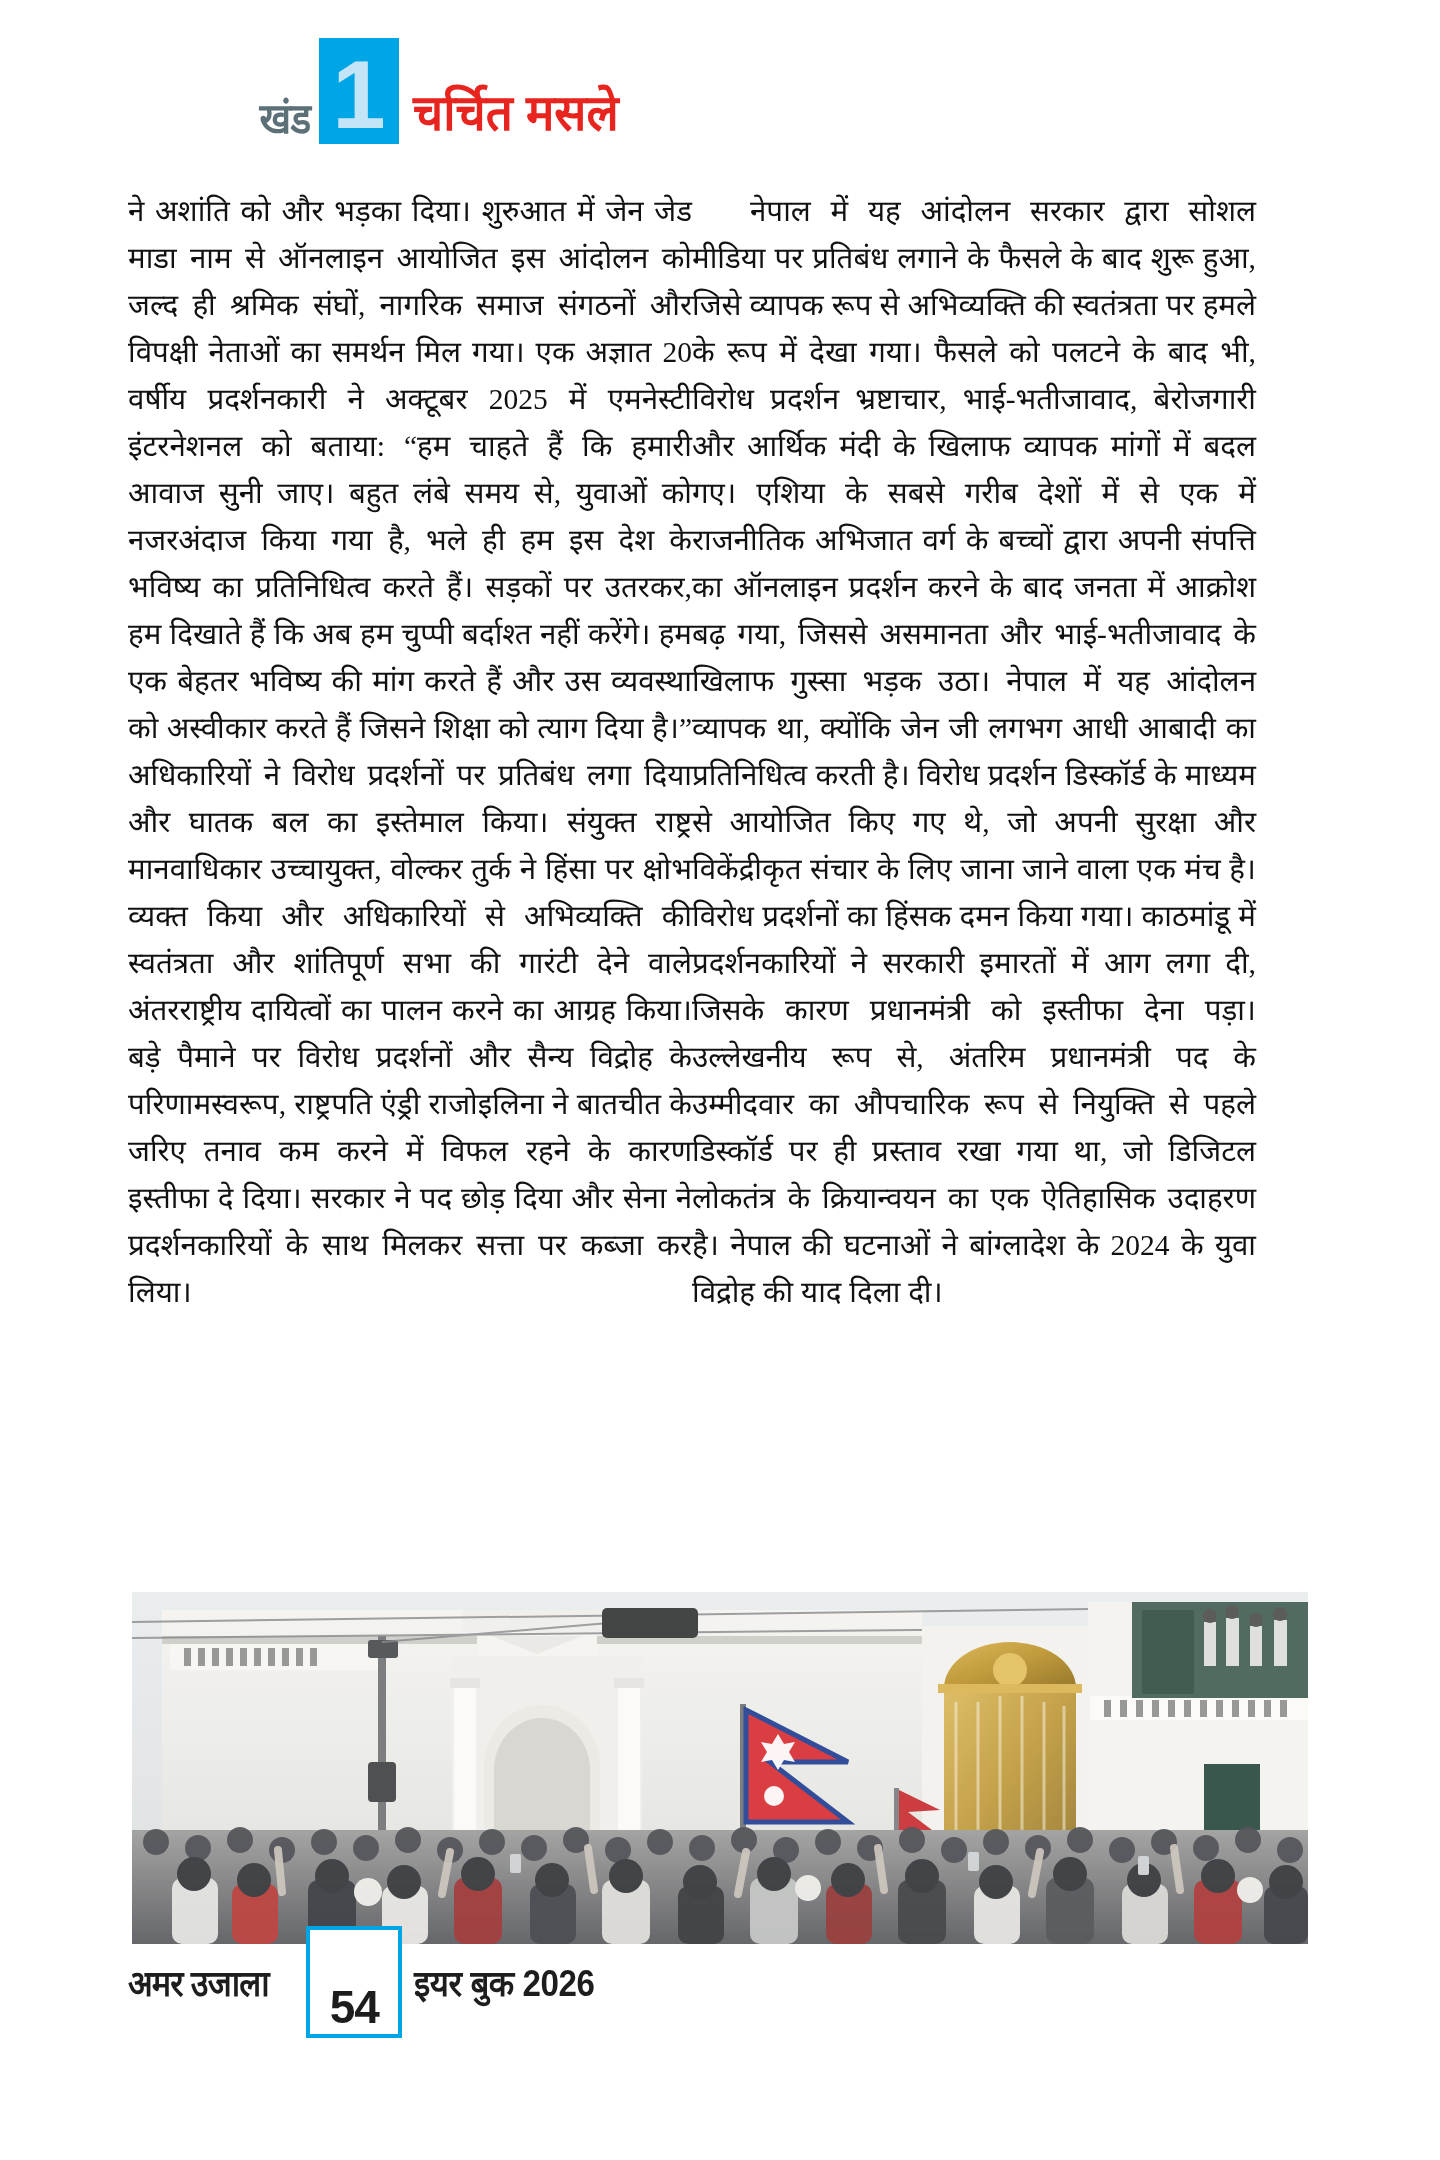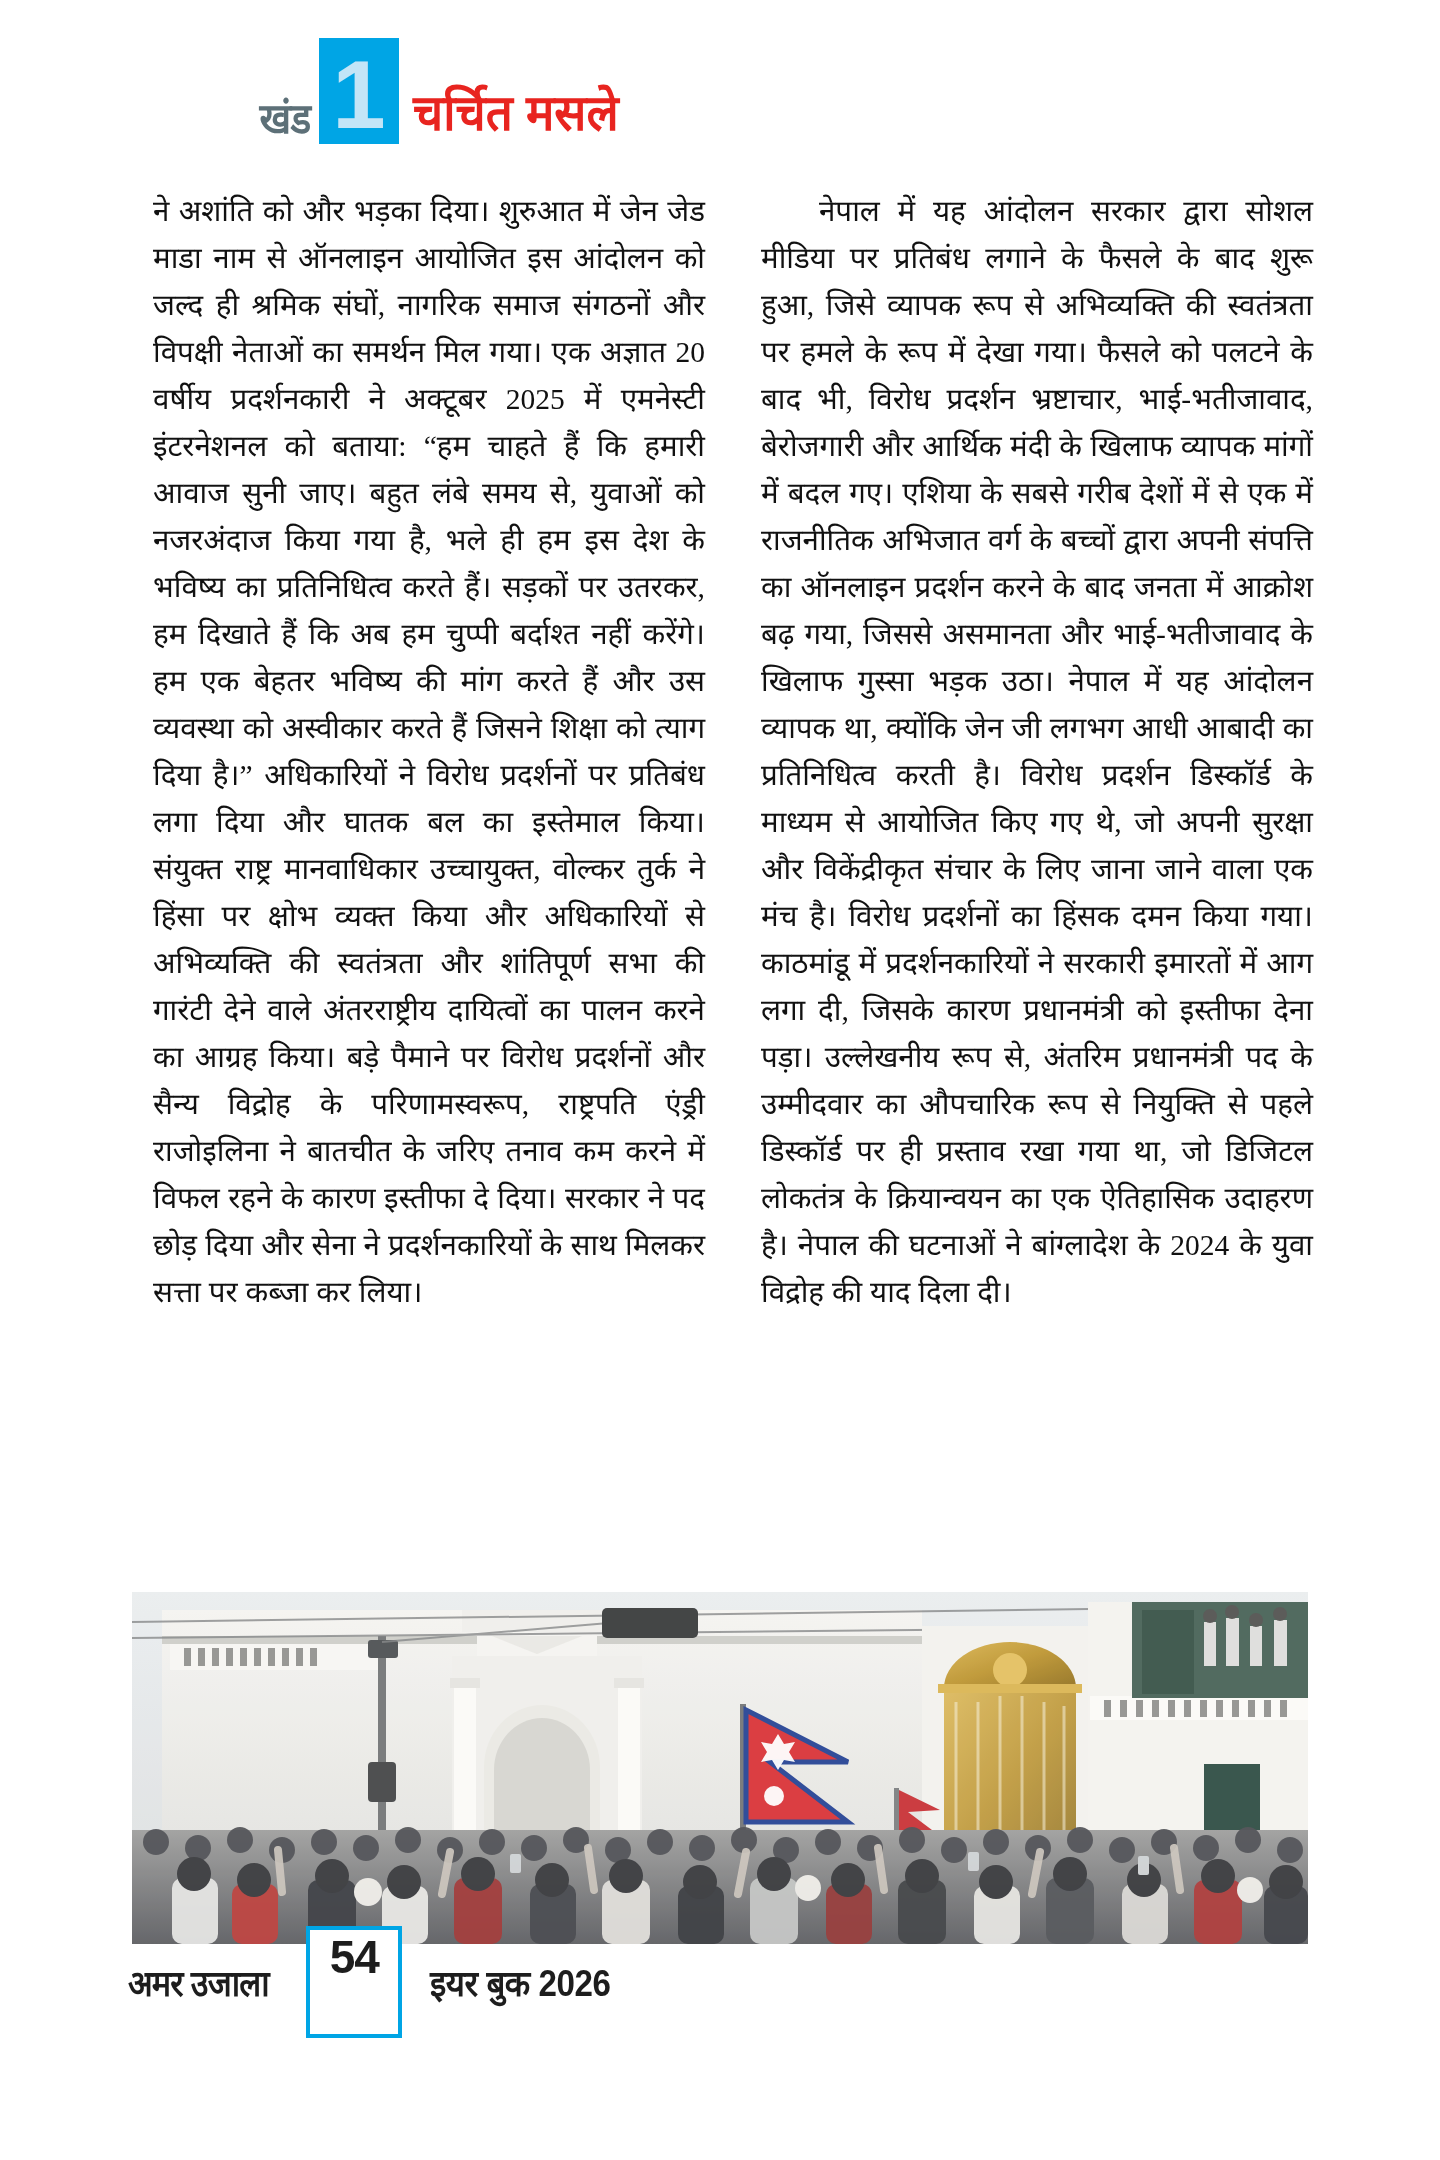--- a/index.html
+++ b/index.html
@@ -86,23 +86,21 @@
 
   
   .body-area {
     position: absolute;
     left: 128px;
     top: 188px;
     width: 1185px;
   }
   .columns {
     display: flex;
-    gap: 56px;
     align-items: flex-start;
-    margin-left: 25px;
   }
   .col {
     width: 564px;
   }
 
   .article-head {
     font-family: "Liberation Serif", "DejaVu Serif", serif;
     font-weight: 700;
     font-size: 40px;
     line-height: 1.2;
@@ -173,23 +171,23 @@
     transform-origin: left center;
     margin-right: 22px;
     white-space: nowrap;
   }
   .page-box {
     width: 96px;
     height: 112px;
     border: 4px solid #00a5e5;
     box-sizing: border-box;
     display: flex;
-    align-items: flex-start;
+    align-items: flex-end;
     justify-content: center;
-    margin-right: 28px;
+    margin-right: 12px;
     background: #ffffff;
   }
   .page-num {
     font-family: "Liberation Sans", "DejaVu Sans", sans-serif;
     font-weight: 700;
     font-size: 46px;
     color: #1d1d1d;
     letter-spacing: -1px;
   }
   .yearbook {

